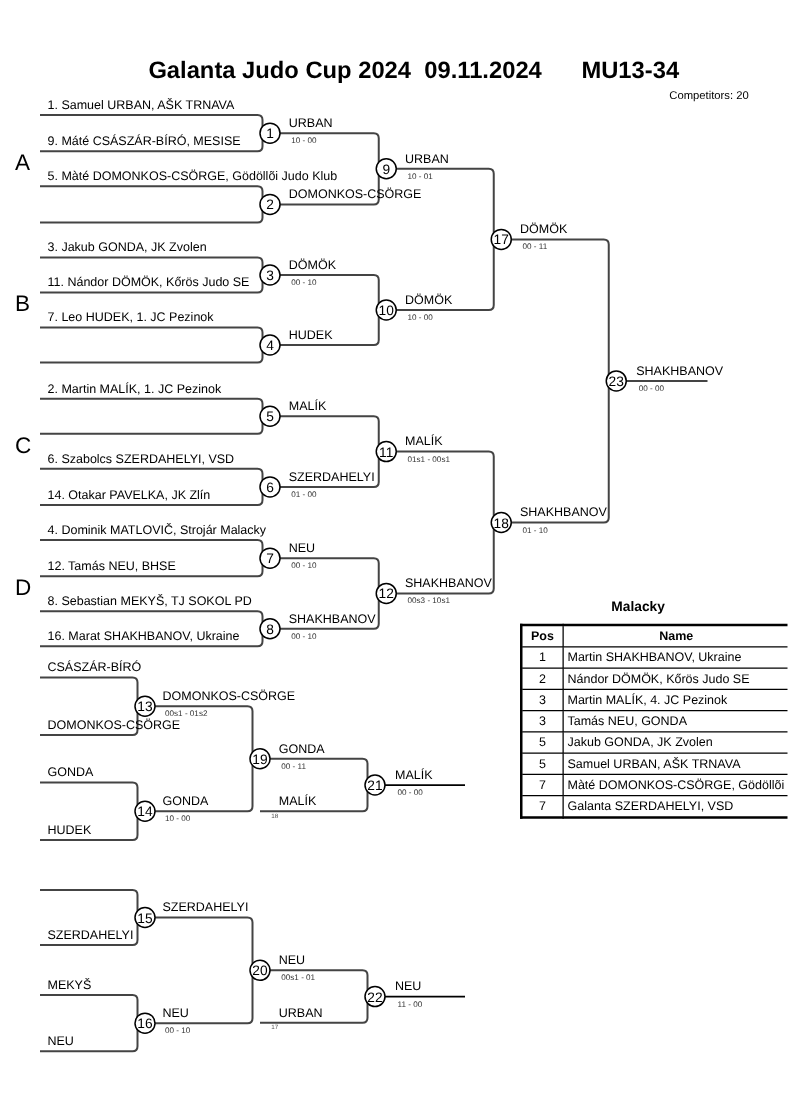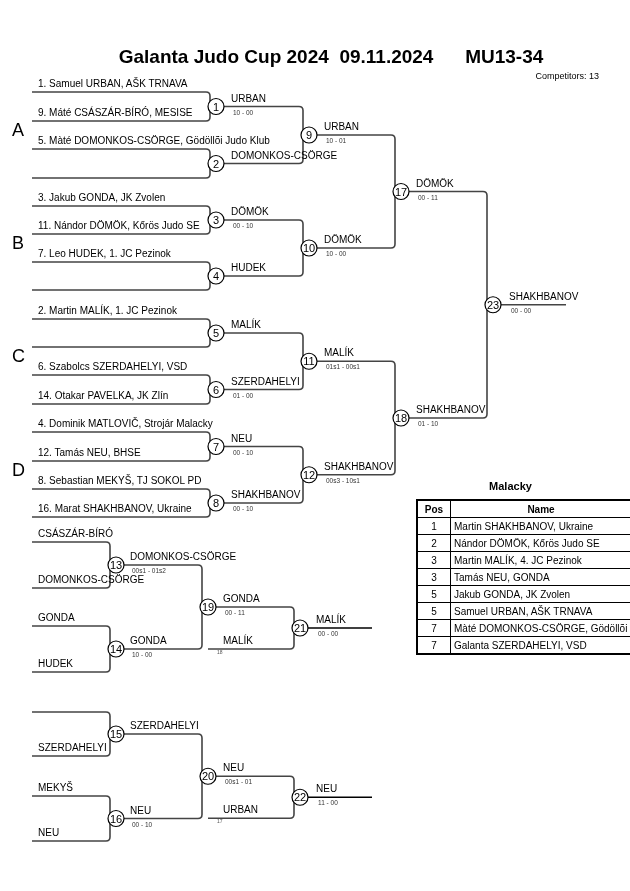--- a/index.html
+++ b/index.html
@@ -14,21 +14,21 @@
   table.results th{font-weight:bold;}
   table.results td.pos,table.results th.pos{text-align:center;width:26px;}
   table.results td.name{text-align:left;}
   table.results th.name{text-align:center;}
   .pool-letter{position:absolute;font-size:18px;}
 </style>
 </head>
 <body>
 
 <div class="title"><span>Galanta Judo Cup 2024</span>  <span>09.11.2024</span>      <span>MU13-34</span></div>
-<div class="competitors">Competitors: 13</div>
+<div class="competitors">Competitors: 20</div>
 
 <div class="pool-letter" style="left:12px;top:120px;">A</div>
 <div class="pool-letter" style="left:12px;top:233px;">B</div>
 <div class="pool-letter" style="left:12px;top:346px;">C</div>
 <div class="pool-letter" style="left:12px;top:460px;">D</div>
 
 <svg id="bracket" width="630" height="891">
     <path d="M32 92 H206 Q210 92 210 96 V117 Q210 121 206 121 H32" fill="none" stroke="#444" stroke-width="1.6"></path>
     <text x="38" y="87" font-family="&quot;Liberation Sans&quot;, sans-serif" font-size="10" fill="#000">1. Samuel URBAN, AŠK TRNAVA</text>
     <text x="38" y="116" font-family="&quot;Liberation Sans&quot;, sans-serif" font-size="10" fill="#000">9. Máté CSÁSZÁR-BÍRÓ, MESISE</text>

